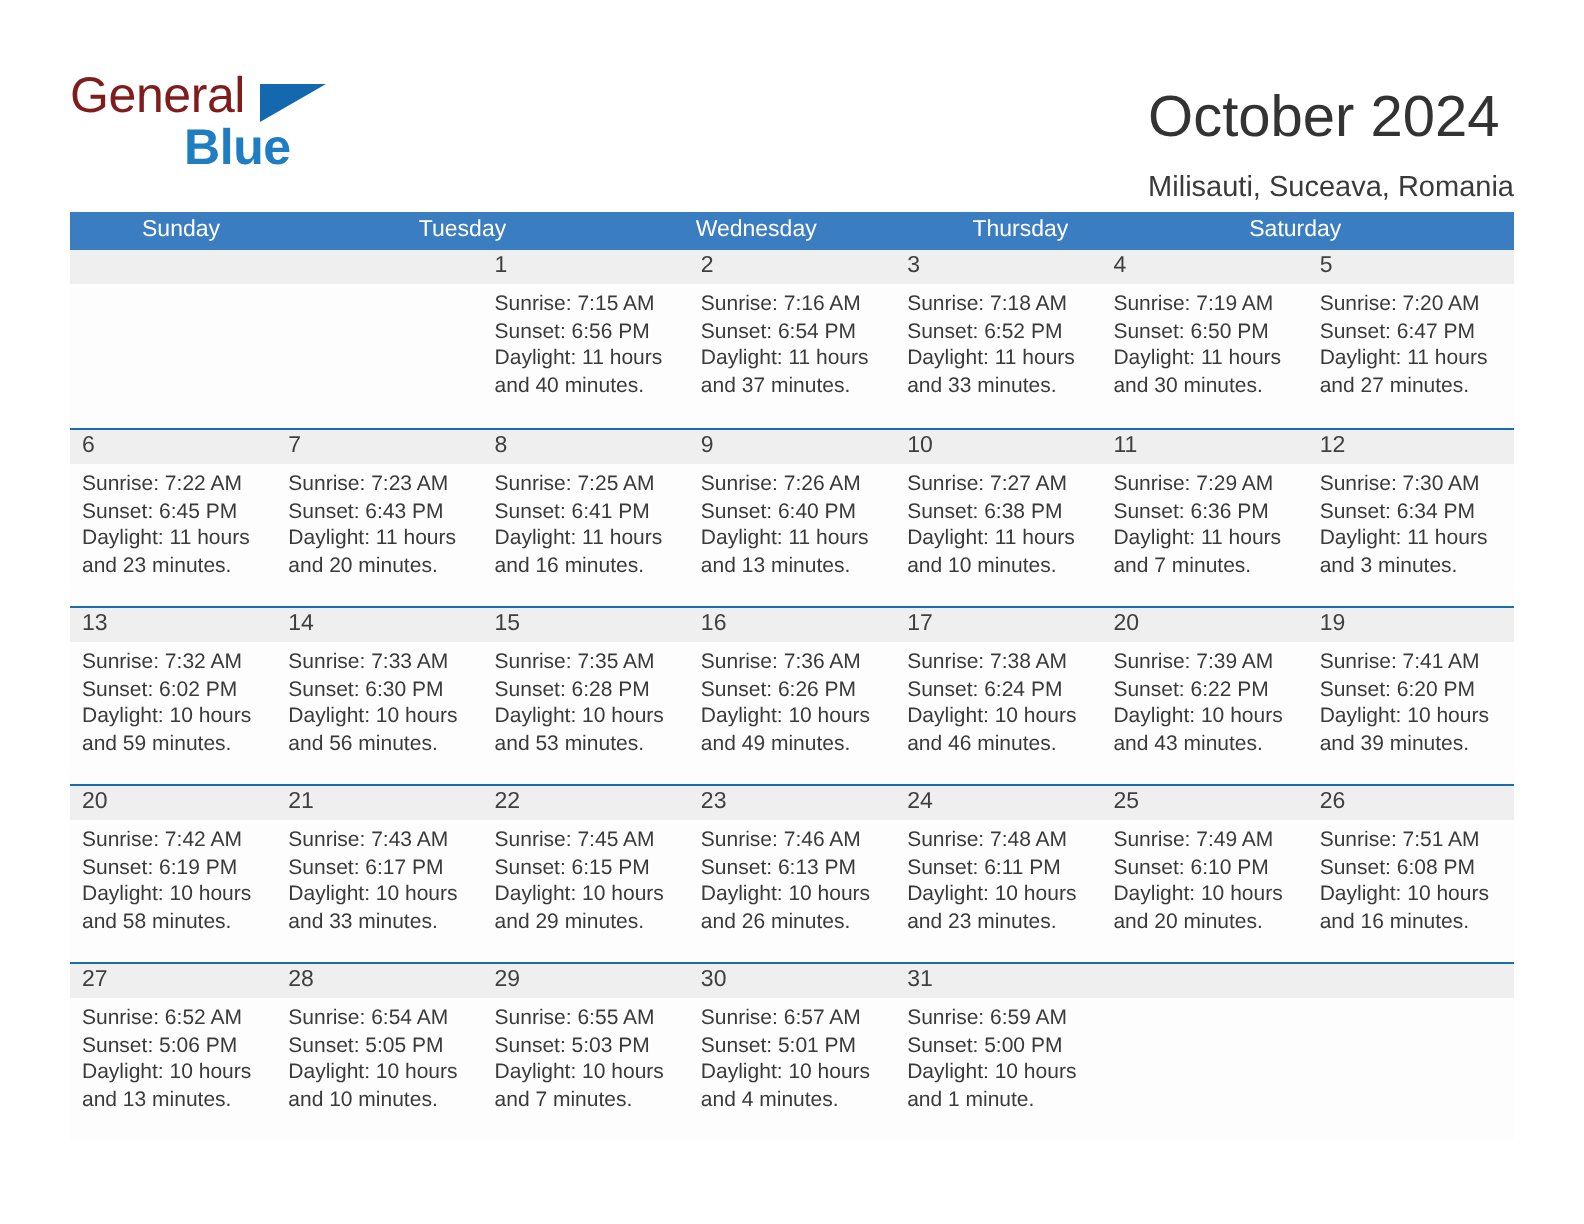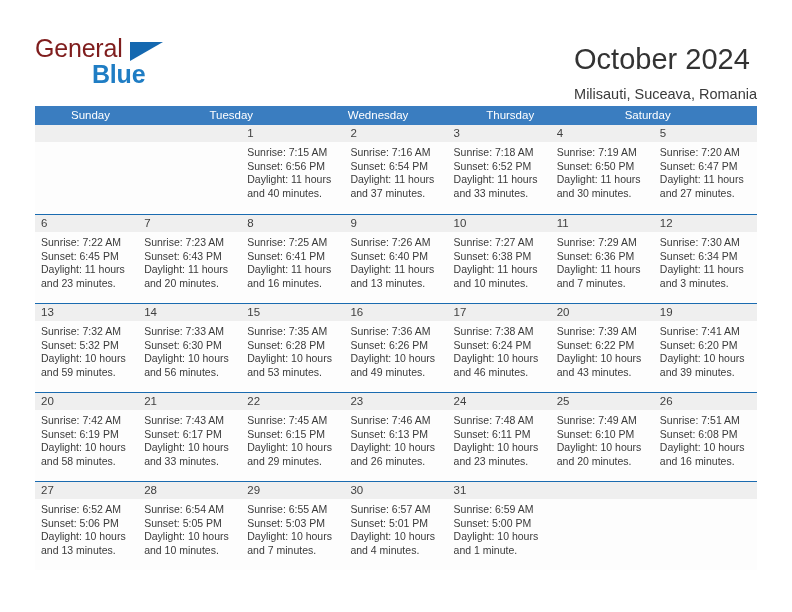--- a/index.html
+++ b/index.html
@@ -324,21 +324,21 @@
             </div>
           </div>
         </div>
         <div class="week-row">
           <div class="day-cell">
             <div class="daynum-strip">
               <span class="daynum">13</span>
             </div>
             <div class="day-body">
               <div class="day-line">Sunrise: 7:32 AM</div>
-              <div class="day-line">Sunset: 5:32 PM</div>
+              <div class="day-line">Sunset: 6:02 PM</div>
               <div class="day-line">Daylight: 10 hours</div>
               <div class="day-line">and 59 minutes.</div>
             </div>
           </div>
           <div class="day-cell">
             <div class="daynum-strip">
               <span class="daynum">14</span>
             </div>
             <div class="day-body">
               <div class="day-line">Sunrise: 7:33 AM</div>

